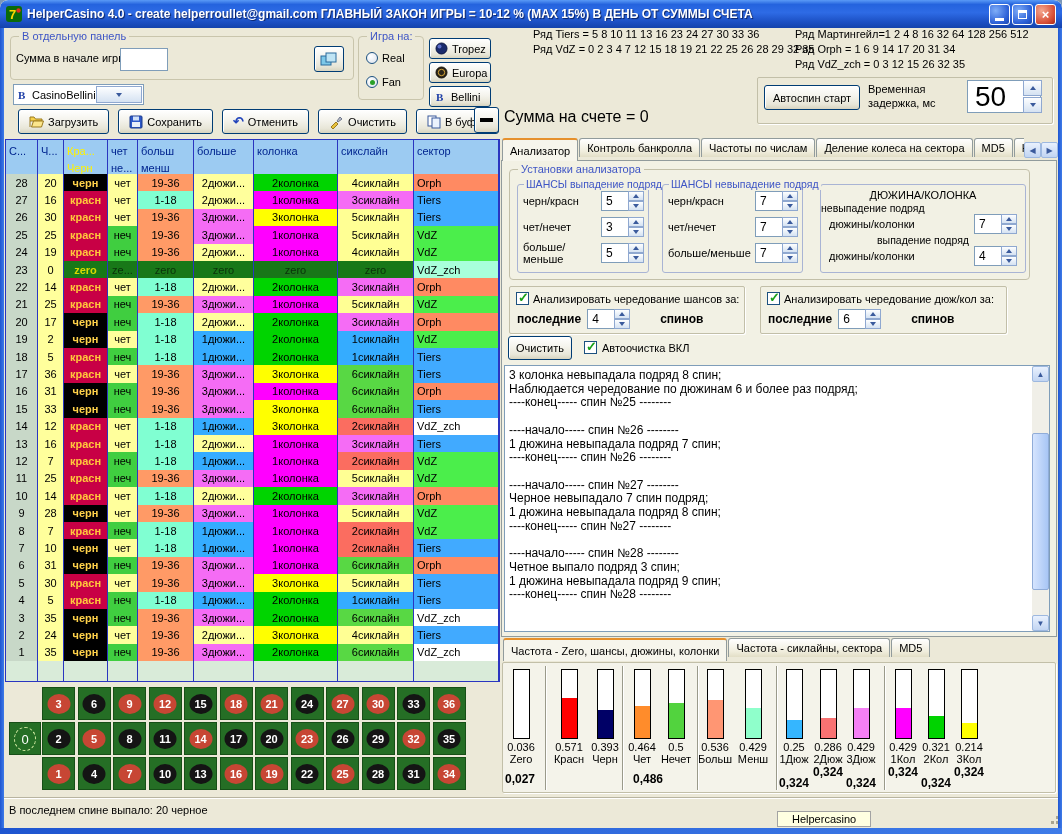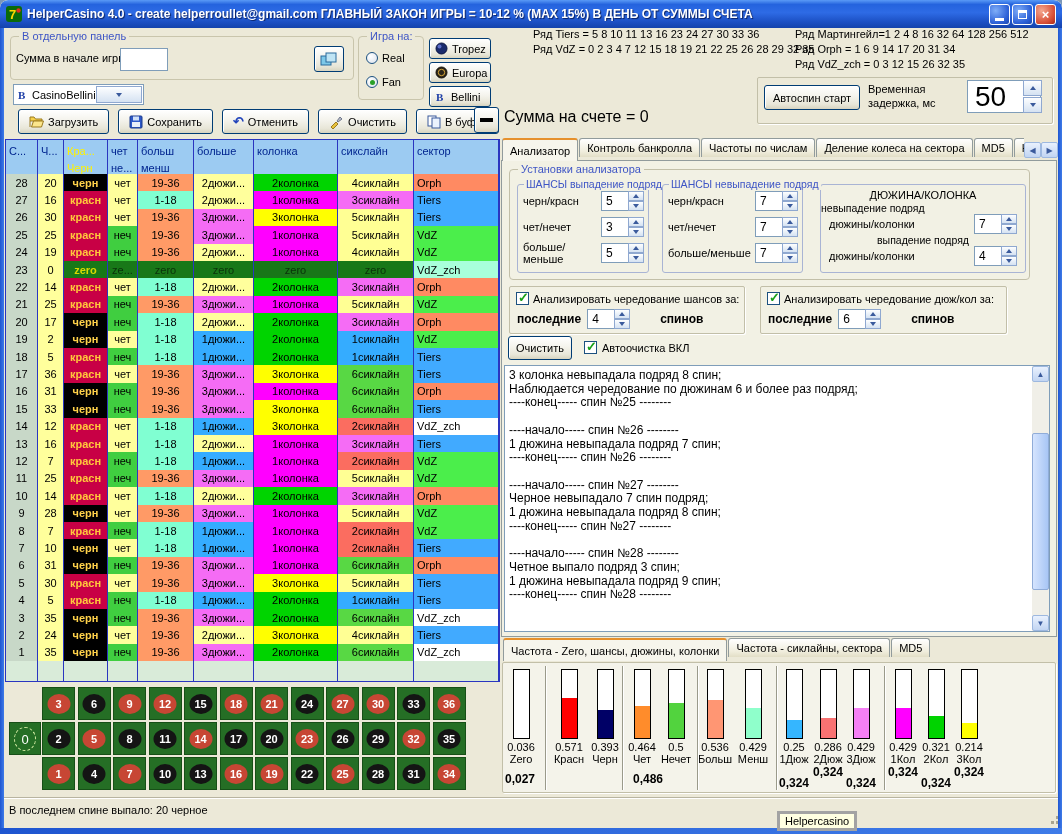--- a/index.html
+++ b/index.html
@@ -54,21 +54,21 @@
   .gbar{position:absolute;width:17px;height:70px;background:#fff;border:1px solid #000;}
   .gfill{position:absolute;left:0;right:0;bottom:0;}
   .gtxt{position:absolute;width:40px;text-align:center;font-size:11px;white-space:nowrap;}
   .gtot{position:absolute;font-size:12px;font-weight:bold;white-space:nowrap;}
   .gsep{position:absolute;width:1px;background:#9A9A8A;box-shadow:1px 0 0 #fff;}
   
   .bcell{position:absolute;width:33px;height:33px;background:#256E25;border:1px solid #174F17;}
   .bnum{position:absolute;left:50%;top:50%;transform:translate(-50%,-50%);width:23px;height:20px;border-radius:50%;
     display:flex;align-items:center;justify-content:center;color:#fff;font-size:11px;font-weight:bold;}
   .red{background:#C74634;}.blk{background:#141414;}
-  .tooltip{position:absolute;background:#FFFFE1;border:3px solid #a3a3a3;font-size:11px;padding:1px 5px;z-index:50;}
+  .tooltip{position:absolute;background:#FFFFE1;border:1px solid #a3a3a3;font-size:11px;padding:1px 14px;z-index:50;}
   .hr-etch{position:absolute;height:2px;border-top:1px solid #B8B4A0;border-bottom:1px solid #fff;}
   .ic{display:inline-flex;align-items:center;}
   .u-ic{color:#2244BB;font-weight:bold;font-size:13px;line-height:10px;}
 </style>
 </head>
 <body>
 
 <div class="window">
 
   <div class="titlebar">

